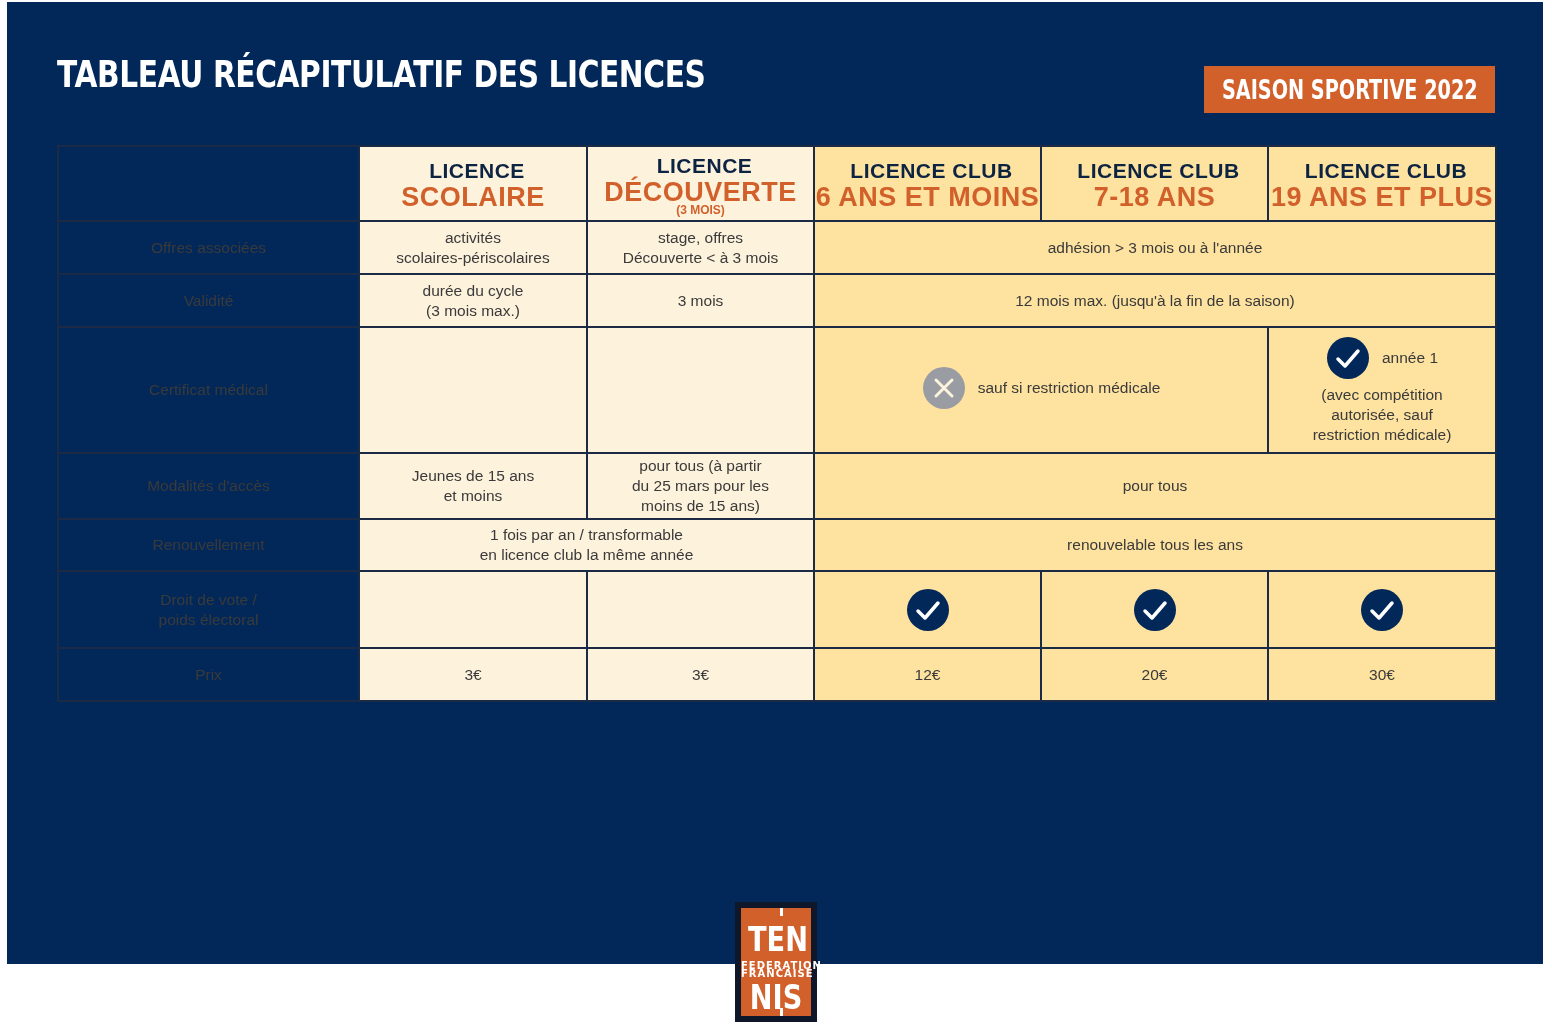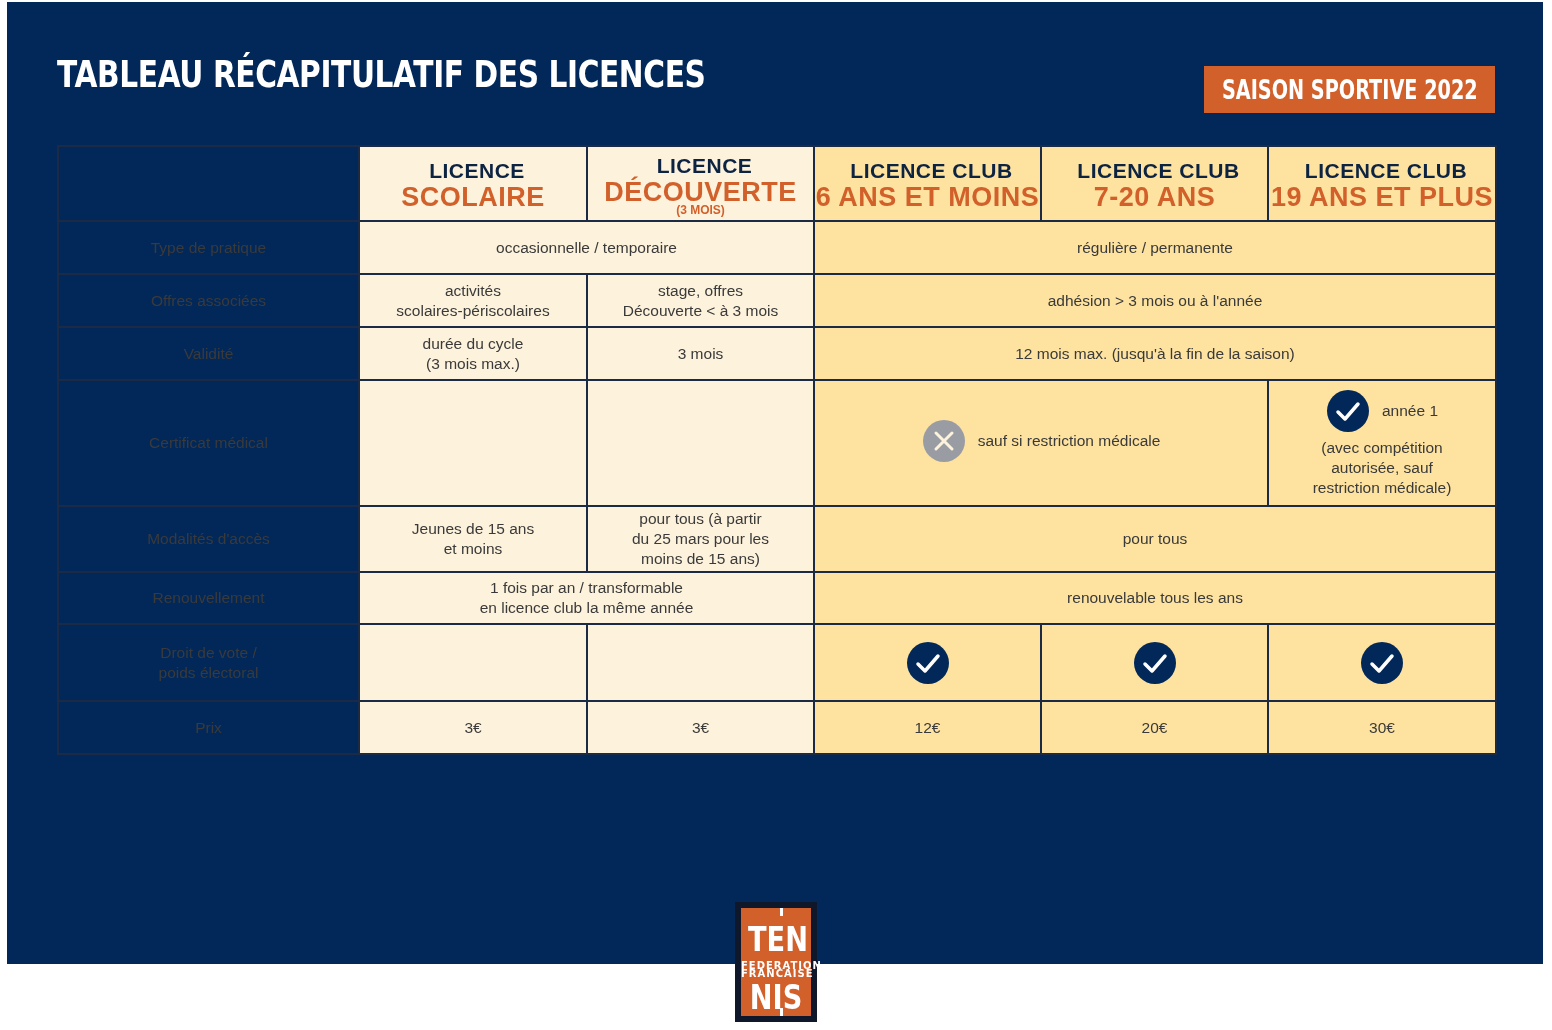--- a/index.html
+++ b/index.html
@@ -53,33 +53,28 @@
       <span class="h1">LICENCE</span>
       <span class="h2">DÉCOUVERTE</span>
       <span class="h3">(3 MOIS)</span>
     </th>
     <th class="c-gold">
       <span class="h1">LICENCE CLUB</span>
       <span class="h2">6 ANS ET MOINS</span>
     </th>
     <th class="c-gold">
       <span class="h1">LICENCE CLUB</span>
-      <span class="h2">7-20 ANS</span>
+      <span class="h2">7-18 ANS</span>
     </th>
     <th class="c-gold">
       <span class="h1">LICENCE CLUB</span>
       <span class="h2">19 ANS ET PLUS</span>
     </th>
   </tr>
 
-  <tr style="height:53px">
-    <td class="lbl">Type de pratique</td>
-    <td class="c-light" colspan="2">occasionnelle / temporaire</td>
-    <td class="c-gold" colspan="3">régulière / permanente</td>
-  </tr>
 
   <tr style="height:53px">
     <td class="lbl">Offres associées</td>
     <td class="c-light"><span>activités</span><br><span>scolaires-périscolaires</span></td>
     <td class="c-light"><span>stage, offres</span><br><span>Découverte &lt; à 3 mois</span></td>
     <td class="c-gold" colspan="3">adhésion &gt; 3 mois ou à l'année</td>
   </tr>
 
   <tr style="height:53px">
     <td class="lbl">Validité</td>

